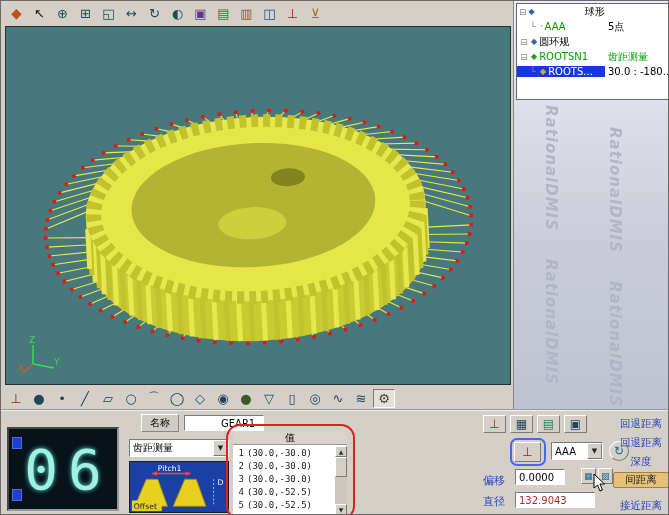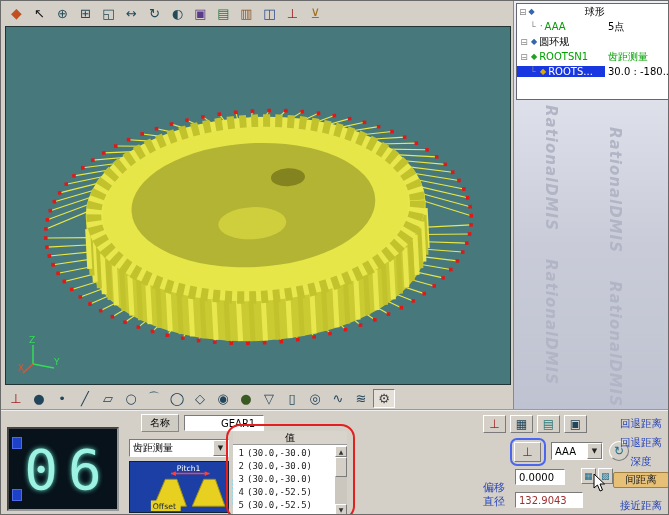--- a/index.html
+++ b/index.html
@@ -52,21 +52,21 @@
   .chip { padding:1px 8px; background:#cfccc4; border:1px solid; border-color:#fff #888 #888 #fff; font-size:10px; }
   .field { height:16px; border:1px solid; border-color:#7a7a7a #fff #fff #7a7a7a; background:#fff; font-size:10px; padding:0 3px; font-family:"DejaVu Sans", sans-serif; }
   .name-field { width:80px;padding-left:36px; }
 
   .combo { position:absolute; height:18px; background:#fff; border:1px solid; border-color:#7a7a7a #fff #fff #7a7a7a; display:flex; align-items:center; }
   .combo-val { flex:1; padding-left:3px; font-size:10px; overflow:hidden; white-space:nowrap; }
   .combo-btn { width:15px; height:16px; background:#d4d0c8; border:1px solid; border-color:#fff #7a7a7a #7a7a7a #fff; font-size:7px; display:flex; align-items:center; justify-content:center; color:#222; }
   .mode-combo { left:128px; top:28px; width:100px; }
   .probe-combo { left:550px; top:31px; width:52px; }
 
-  .pitch { position:absolute; left:128px; top:50px; width:100px; height:52px; background:#1c3fa6; border:1px solid #123;padding-left:19px; }
+  .pitch { position:absolute; left:128px; top:50px; width:100px; height:52px; background:#1c3fa6; border:1px solid #123; }
 
   .vlist { position:absolute; left:232px; top:20px; width:114px; height:84px; background:#fff; }
   .vl-head { height:14px; background:#d8d4cc; border-bottom:1px solid #999; text-align:center; font-size:10px; line-height:14px; }
   .vl-rows { position:absolute; left:0; top:15px; right:12px; bottom:0; overflow:hidden; }
   .lr { display:flex; height:13px; font-size:9px; font-family:"DejaVu Sans Mono", monospace; align-items:center; }
   .lr-i { width:14px; text-align:right; padding-right:3px; color:#222; }
   .lr-v { flex:1; color:#222; }
   .vl-scroll { position:absolute; right:0; top:15px; width:12px; bottom:0; background:#cbc7bf; display:flex; flex-direction:column; }
   .sb-btn { height:11px; background:#d4d0c8; border:1px solid; border-color:#fff #7a7a7a #7a7a7a #fff; font-size:6px; text-align:center; line-height:10px; color:#333; }
   .sb-btn.b { margin-top:auto; }
@@ -75,24 +75,24 @@
   .red-annot { position:absolute; left:225px; top:13px; width:129px; height:96px; border:2px solid #e22020; border-radius:14px; pointer-events:none; }
   .blue-annot { position:absolute; left:509px; top:27px; width:36px; height:28px; border:2px solid #4a66ee; border-radius:7px; pointer-events:none; }
 
   #probe-tools { position:absolute; left:482px; top:4px; display:flex; gap:4px; }
   .pt-icon { width:23px; height:18px; display:flex; align-items:center; justify-content:center; font-size:12px; background:#d4d0c8; border:1px solid; border-color:#fff #7a7a7a #7a7a7a #fff; }
 
   .probe-btn { position:absolute; left:513px; top:31px; width:27px; height:20px; background:#d4d0c8; border:1px solid; border-color:#fff #7a7a7a #7a7a7a #fff; font-size:12px; color:#a02020; }
   .refresh-btn { position:absolute; left:608px; top:30px; width:20px; height:20px; border-radius:50%; background:#d4d0c8; border:1px solid; border-color:#fff #7a7a7a #7a7a7a #fff; font-size:12px; color:#1a6a8a; line-height:16px; }
 
   .flabel { position:absolute; color:#2a46b8; font-size:11px; }
-  .off-l { left:482px; top:69px; }
+  .off-l { left:482px; top:62px; }
   .dia-l { left:482px; top:83px;text-align:center; }
   .off-f { position:absolute; left:514px; top:58px; width:50px; }
-  .dia-f { position:absolute; left:514px; top:81px; width:68px; color:#a03030; }
+  .dia-f { position:absolute; left:514px; top:81px; width:80px; color:#a03030; }
   .mini { position:absolute; top:57px; width:15px; height:16px; background:#d4d0c8; border:1px solid; border-color:#fff #7a7a7a #7a7a7a #fff; font-size:9px; padding:0; color:#1a6a8a; }
   .mini.b1 { left:580px; } .mini.b2 { left:597px; }
 
   .right-col { position:absolute; left:612px; top:0; width:56px; height:107px; }
   .rb { position:absolute; left:0; width:56px; text-align:center; color:#2a46b8; font-size:10.5px; cursor:default; }
   .rb0 { top:6px; } .rb1 { top:25px;font-family:Liberation Serif, serif; } .rb2 { top:44px; } .rb3 { top:61px; } .rb4 { top:88px; }
   .rb.active { background:#e7c078; border:1px solid #a08040; color:#222; border-radius:2px; }
 
   .cursor-svg { position:absolute; left:592px; top:62px; width:13px; height:19px; z-index:50; pointer-events:none; }
 </style>

